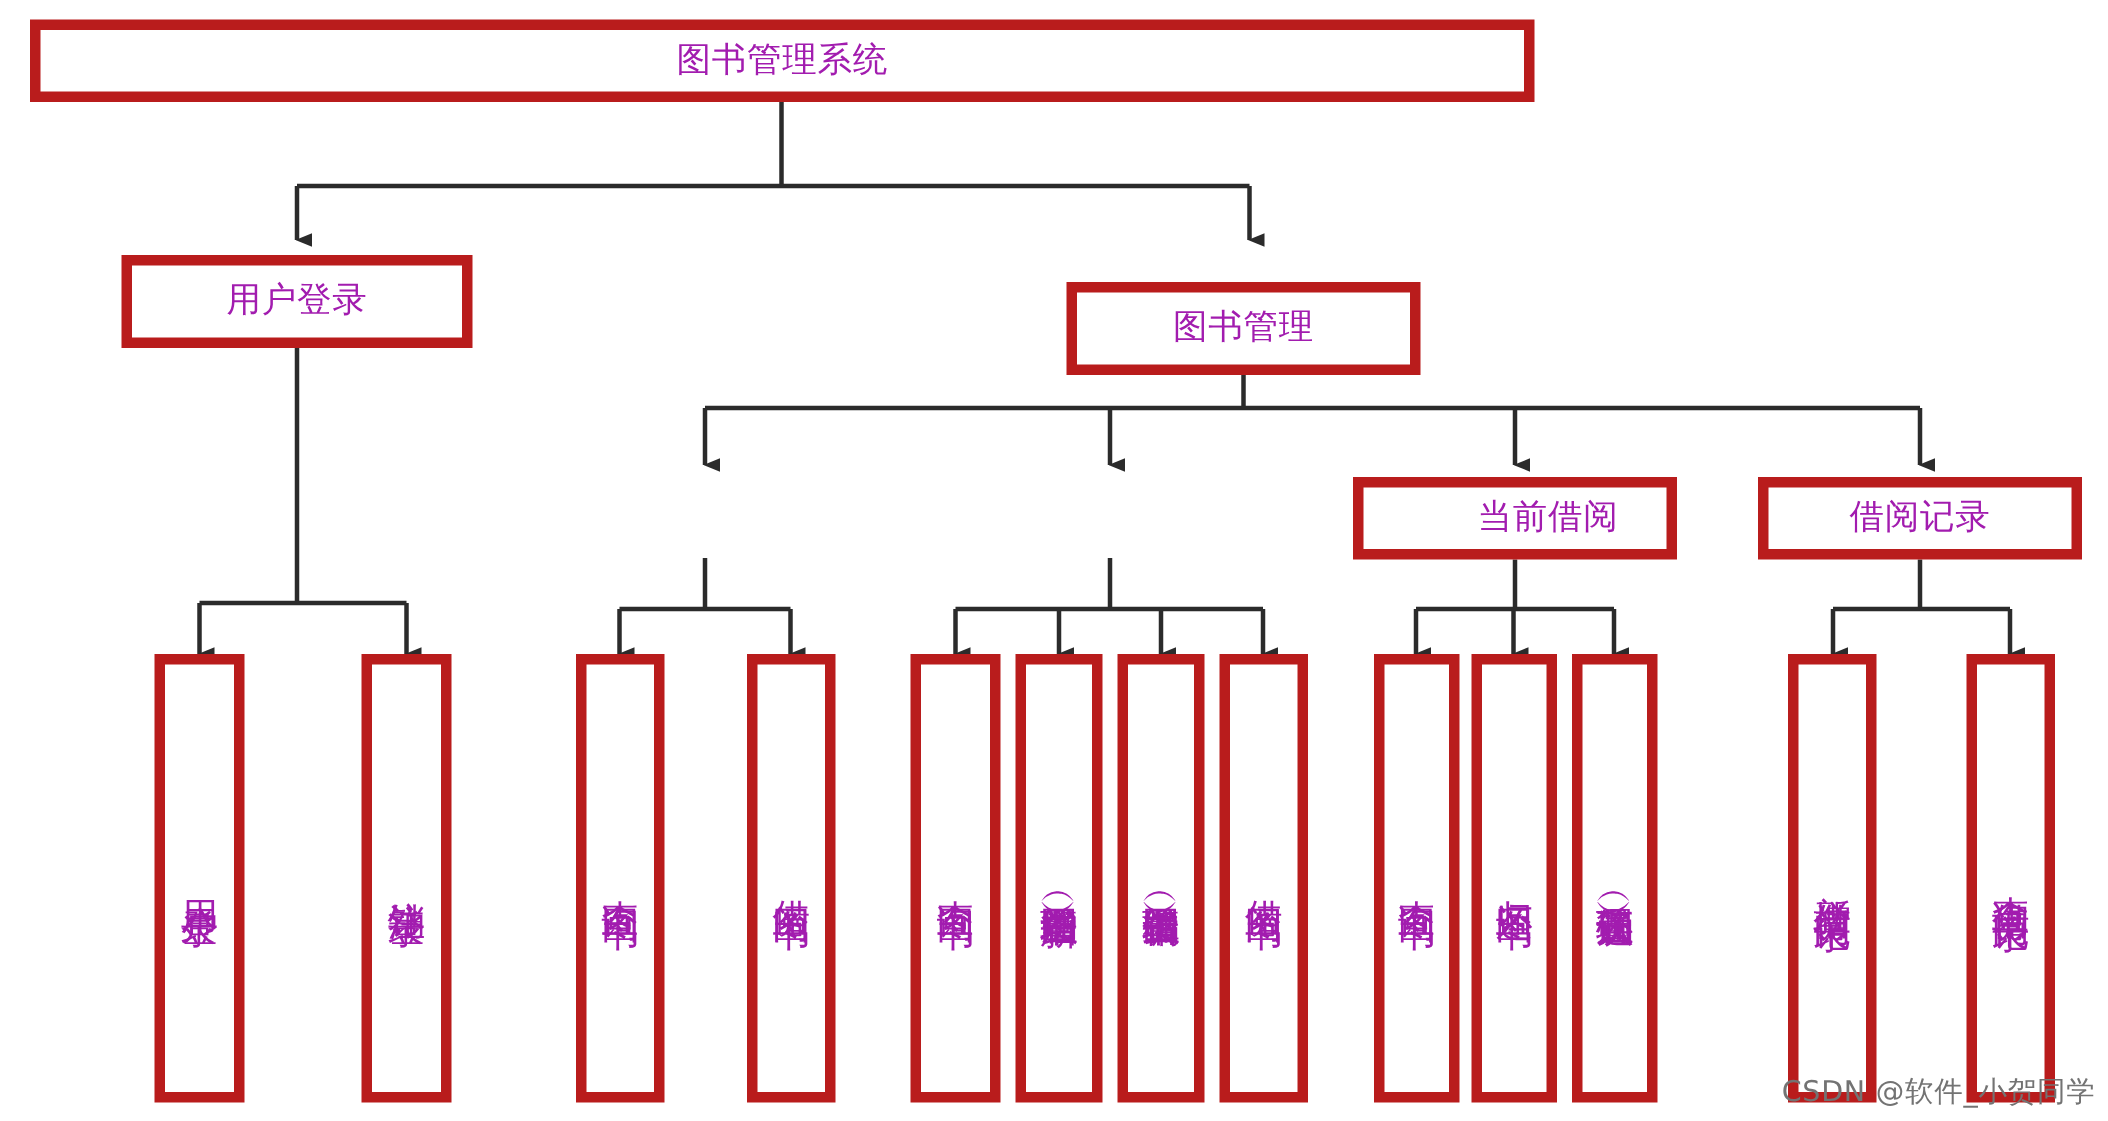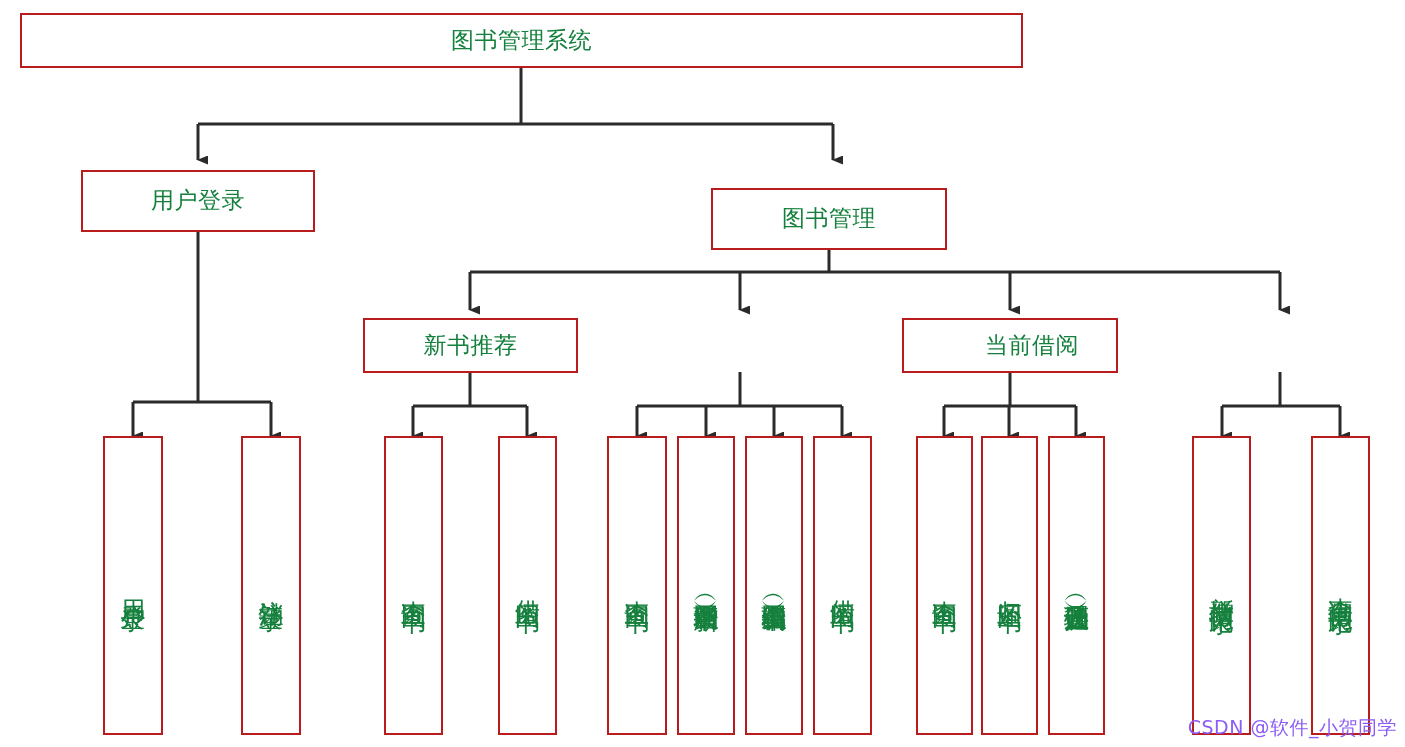--- a/index.html
+++ b/index.html
@@ -22,25 +22,25 @@
     left: 0;
     top: 0;
     width: 1405px;
     height: 747px;
     pointer-events: none;
   }
   .node {
     position: absolute;
     box-sizing: border-box;
     background: #ffffff;
-    border: 2px solid #b91c1c;
+    border: 7px solid #b91c1c;
     display: flex;
     align-items: center;
     justify-content: center;
-    color: #15803d;
+    color: #a21caf;
     z-index: 2;
   }
   .node .lbl {
     display: block;
     line-height: 1.18;
     letter-spacing: 0.5px;
   }
   .node.horiz .lbl {
     writing-mode: horizontal-tb;
     font-size: 23px;
@@ -60,21 +60,21 @@
   }
   .node.vert.tight .lbl {
     font-size: 25px;
     letter-spacing: 0px;
   }
   .watermark {
     position: absolute;
     right: 8px;
     bottom: 6px;
     font-size: 19px;
-    color: #8b5cf6;
+    color: #737373;
     z-index: 5;
     white-space: nowrap;
     letter-spacing: 0.5px;
   }
 </style>
 </head>
 <body>
 
 <div id="stage">
 
@@ -132,25 +132,25 @@
     <span class="lbl">图书管理系统</span>
   </div>
 
   <div class="node horiz" style="left:81px; top:170px; width:234px; height:62px;">
     <span class="lbl">用户登录</span>
   </div>
   <div class="node horiz" style="left:711px; top:188px; width:236px; height:62px;">
     <span class="lbl">图书管理</span>
   </div>
 
-  <div class="node horiz" style="left:363px; top:318px; width:215px; height:55px;">
-    <span class="lbl">新书推荐</span>
-  </div>
   <div class="node horiz" style="left:902px; top:318px; width:216px; height:55px;padding-left:44px;">
     <span class="lbl">当前借阅</span>
+  </div>
+  <div class="node horiz" style="left:1172px; top:318px; width:216px; height:55px;">
+    <span class="lbl">借阅记录</span>
   </div>
 
   <div class="node vert" style="left:103px; top:436px; width:60px; height:299px;">
     <span class="lbl">用户登录</span>
   </div>
   <div class="node vert" style="left:241px; top:436px; width:60px; height:299px;">
     <span class="lbl">注销登录</span>
   </div>
 
   <div class="node vert" style="left:384px; top:436px; width:59px; height:299px;">

